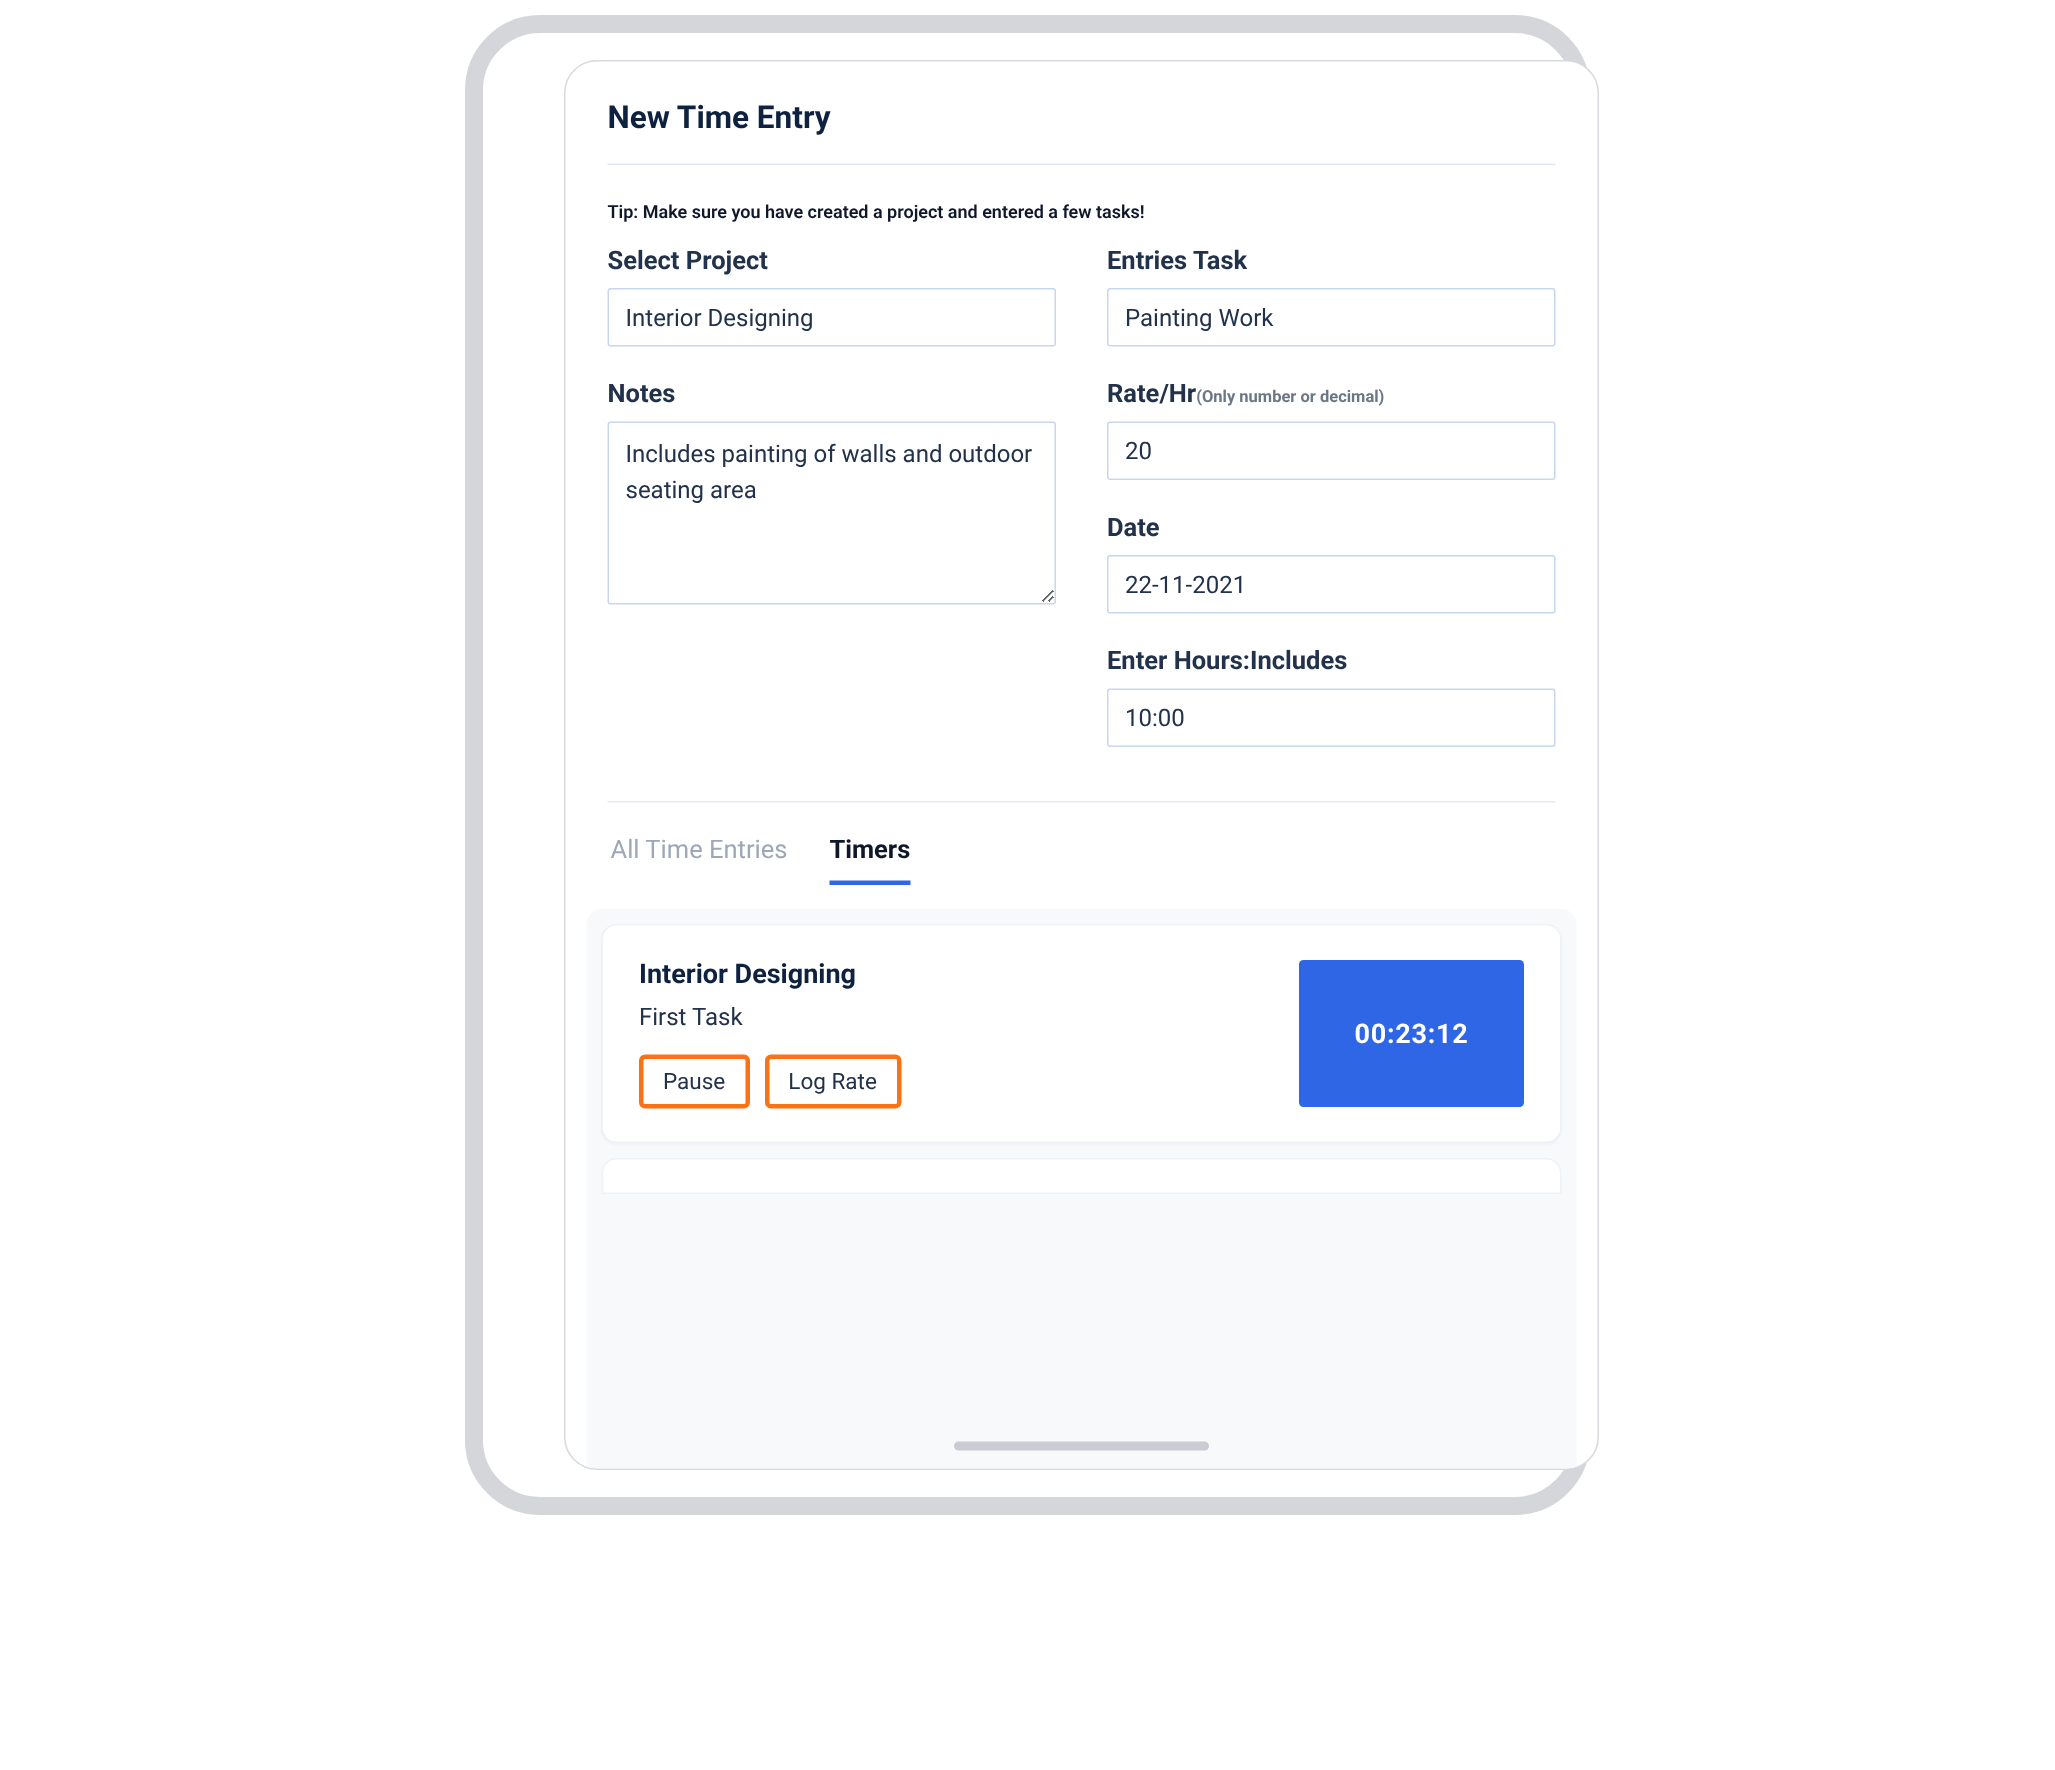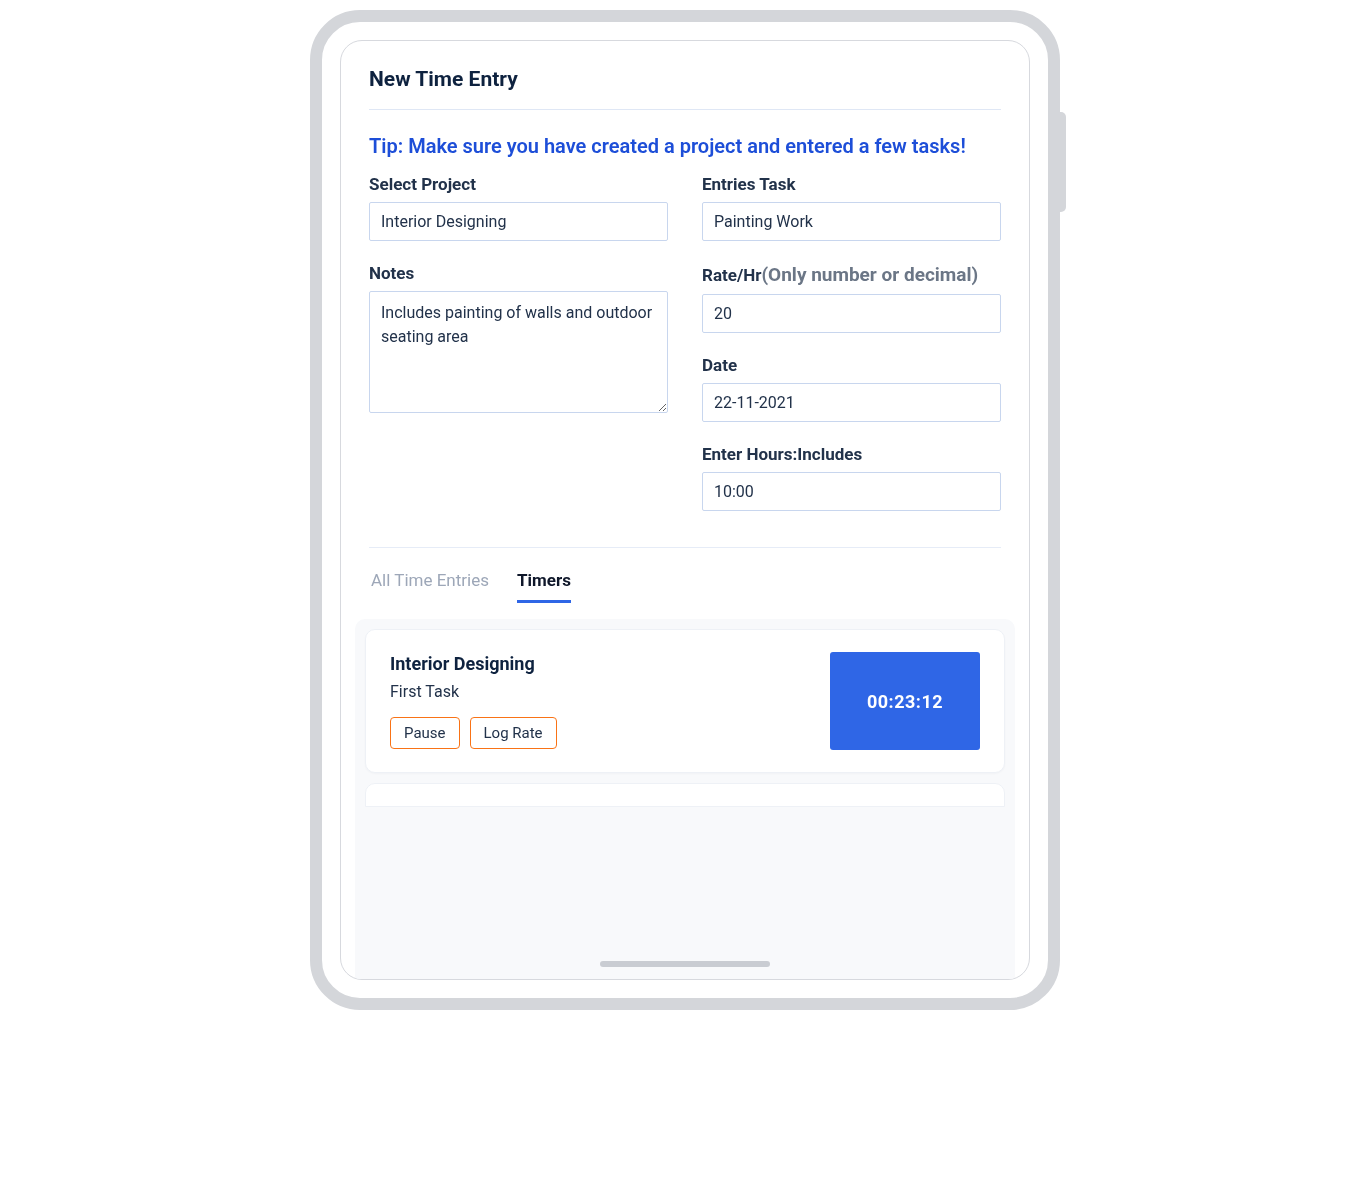--- a/index.html
+++ b/index.html
@@ -35,57 +35,58 @@
     width: 100%;
     height: 100%;
     border: 1px solid #d7d9de;
     border-radius: 22px;
     background: #fff;
     padding: 0;
     overflow: hidden;
     display: flex;
     flex-direction: column;
     position: relative;
+    margin-left: 36px;
   }
   .header {
     padding: 26px 28px 18px 28px;
   }
   .title {
     font-size: 21px;
     font-weight: 700;
     color: #0e223f;
   }
   .divider {
     border: none;
     border-top: 1px solid #dfe7f5;
     margin: 0 28px 0 28px;
   }
   .tip {
-    font-size: 20px;
+    font-size: 12px;
     font-weight: 600;
-    color: #1d4ed8;
+    color: #0f172a;
     padding: 24px 28px 16px 28px;
   }
   .form {
     display: grid;
     grid-template-columns: 1fr 1fr;
     column-gap: 34px;
     row-gap: 22px;
     padding: 0 28px 36px 28px;
   }
   .field label {
     display: block;
     font-size: 17px;
     color: #22324a;
     margin-bottom: 8px;
     font-weight: 700;
   }
   .hint {
     color: #6b7686;
-    font-size: 19px;
+    font-size: 11px;
     text-align: right;
   }
   .input, .textarea {
     width: 100%;
     border: 1px solid #c8d6ee;
     background: #fff;
     font-size: 16px;
     color: #22324a;
     padding: 9px 11px;
     font-family: inherit;
@@ -146,21 +147,21 @@
     margin-bottom: 8px;
   }
   .timer-task {
     font-size: 16px;
     color: #22324a;
     margin-bottom: 16px;
   }
   .timer-actions { display: flex; gap: 10px; }
   .btn {
     background: #fff;
-    border: 1px solid #f97316;
+    border: 3px solid #f97316;
     border-radius: 4px;
     font-size: 15px;
     color: #22324a;
     padding: 6px 13px;
     cursor: pointer;
     font-family: inherit;
   }
   .timer-display {
     background: #2f66e6;
     color: #fff;

